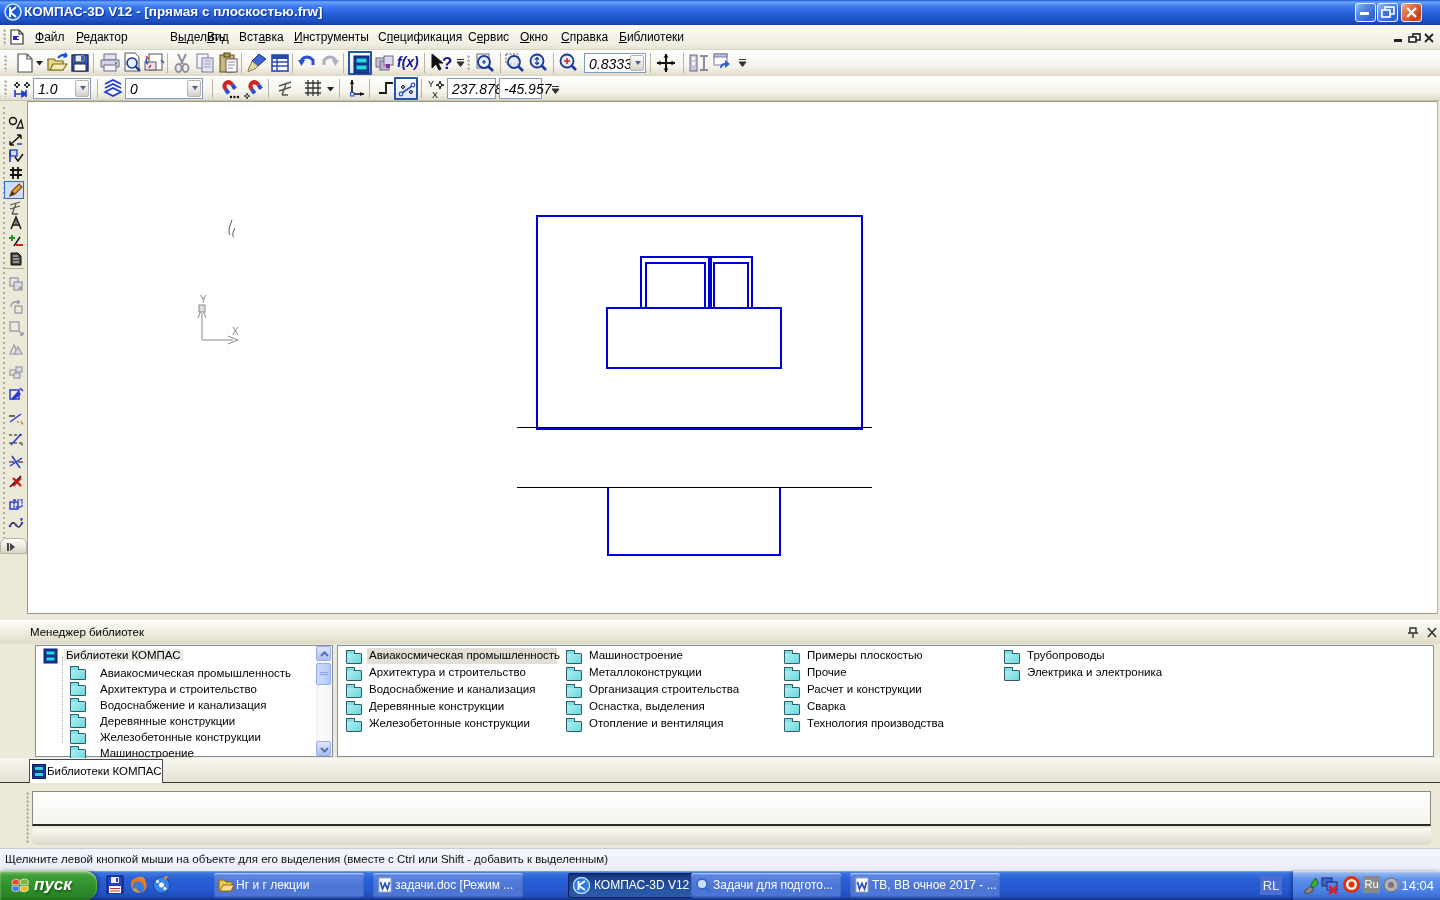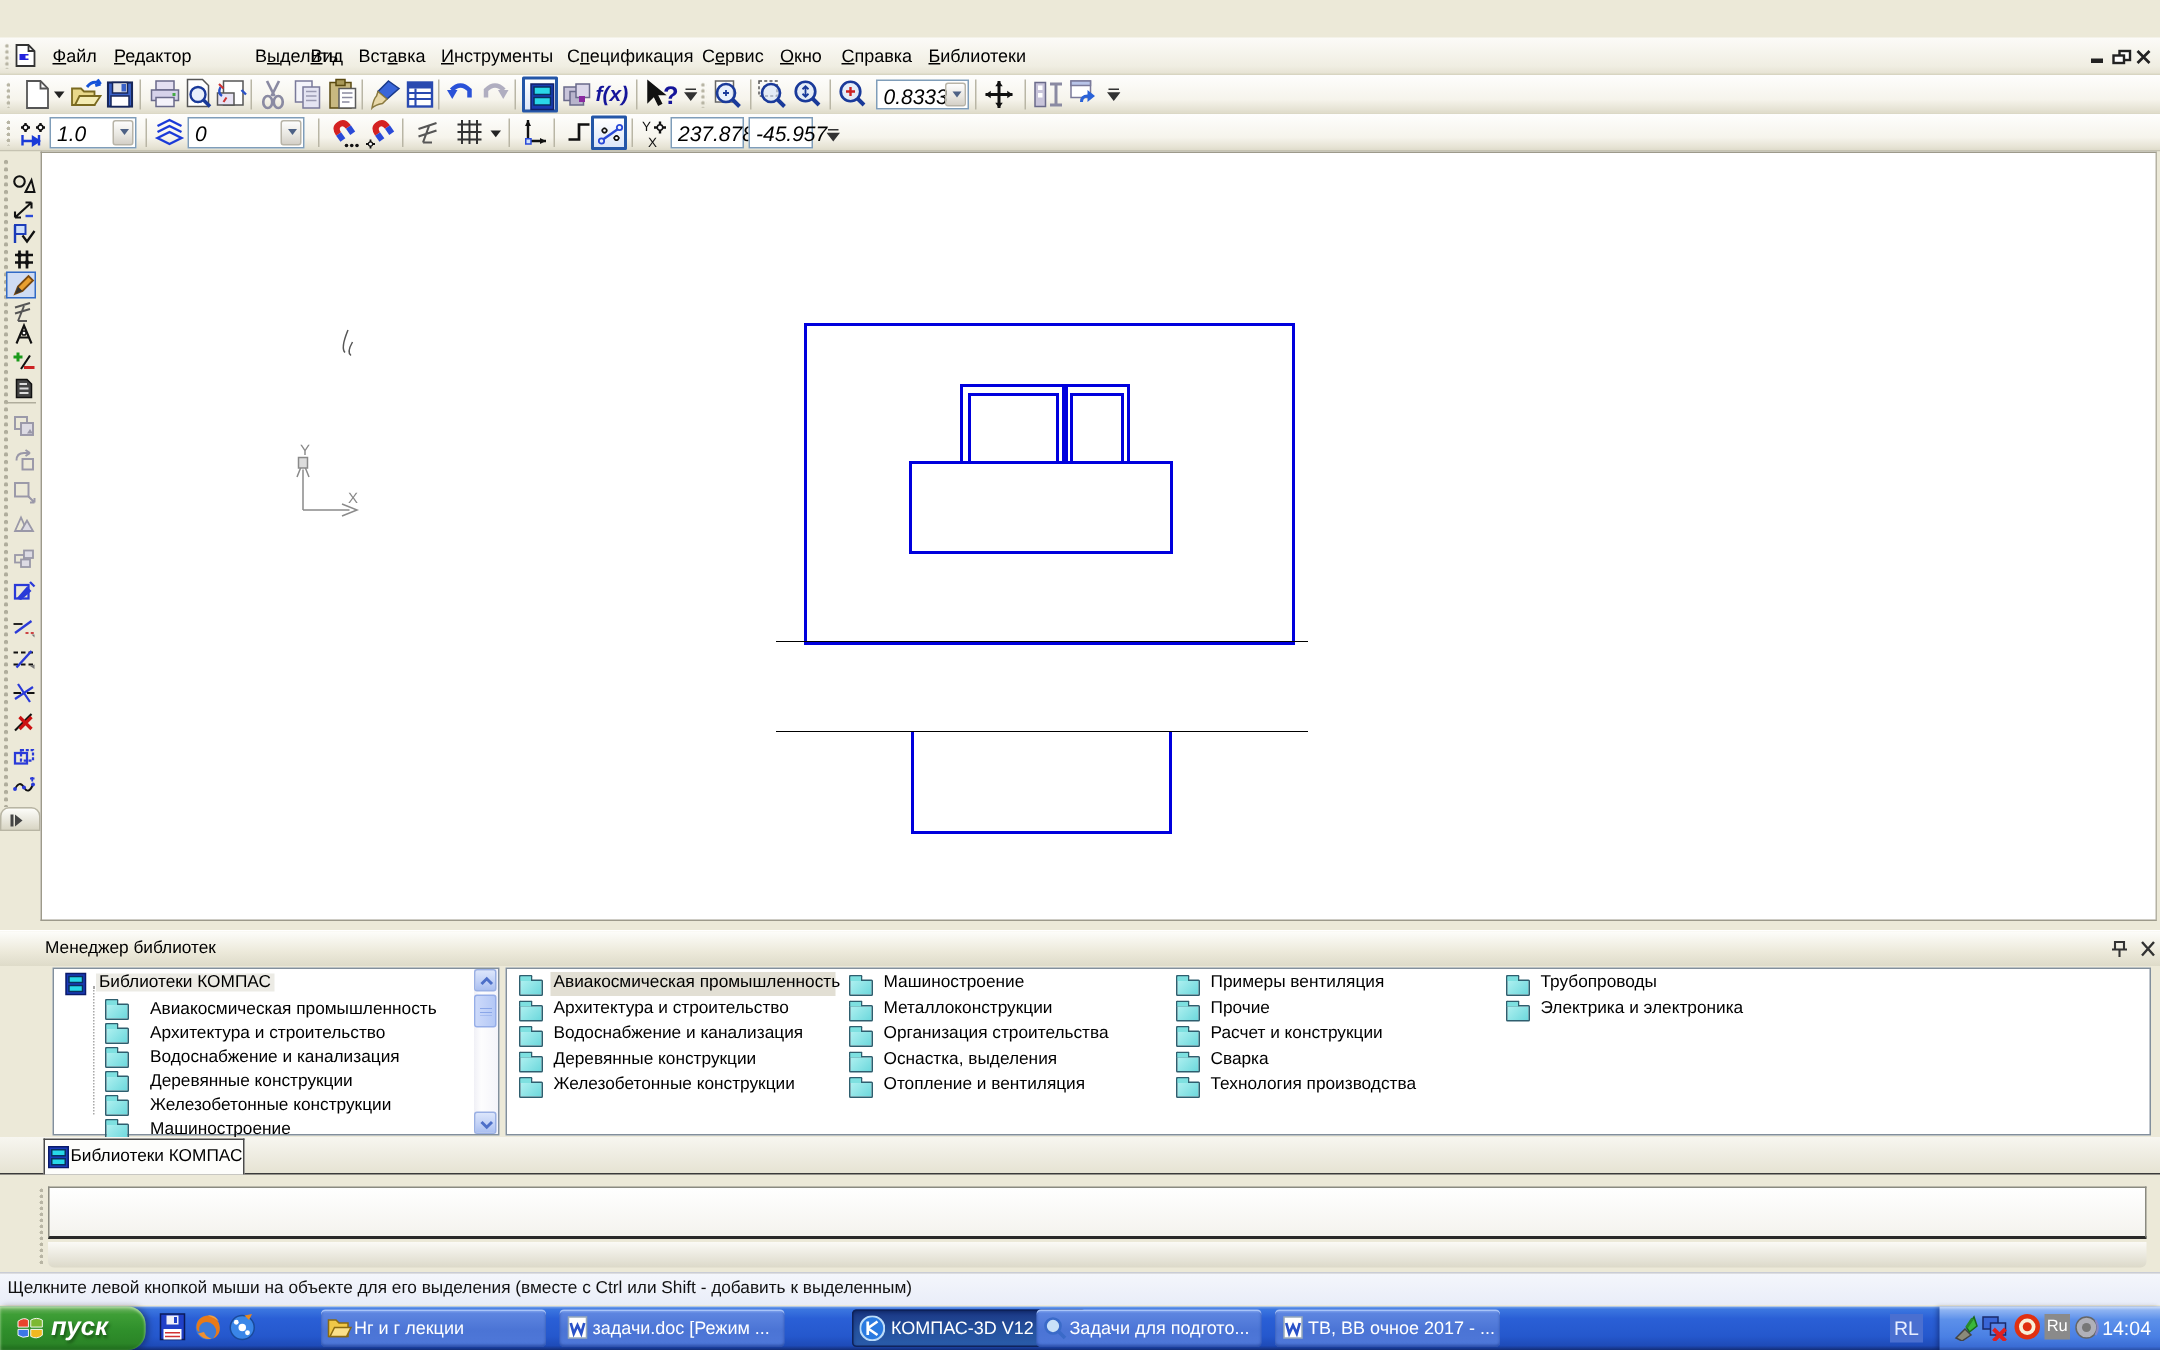--- a/index.html
+++ b/index.html
@@ -85,20 +85,41 @@
 #tray { position:absolute; right:0; top:0; width:147px; height:29px;
   background:linear-gradient(180deg,#cfdffa 0%,#8fb4f2 8%,#5c90ea 30%,#4a80e4 70%,#3a6cd4 92%,#2a50a8 100%);
   box-shadow:-2px 0 3px rgba(0,0,30,0.3); }
 #clock { position:absolute; right:6px; top:7px; color:#fff; font-size:13px; }
 #rlbox { position:absolute; right:158px; top:5px; width:22px; height:19px; background:#4a6fd0; color:#e8eeff; font-size:13px; text-align:center; line-height:19px; }
 </style>
 </head>
 <body>
 <div id="root">
 
+  <div class="abs" id="titlebar">
+    <svg class="ticon" viewBox="0 0 18 18">
+      <circle cx="9" cy="9" r="8" fill="#1a5adc" stroke="#cfe2fa" stroke-width="1.6"></circle>
+      <path d="M6 4 L6 14 M6 9 L12 4 M6 9 L12 14" stroke="#fff" stroke-width="2" fill="none"></path>
+    </svg>
+    <div class="ttext">КОМПАС-3D V12 - [прямая с плоскостью.frw]</div>
+    <div class="capbtn min" style="right:64px;">
+        <div class="glyph" style="left:4px;top:8px;width:9px;height:3px;background:#fff;"></div>
+      </div>
+    <div class="capbtn res" style="right:42px;">
+      <svg style="position:absolute;left:3px;top:2px;" width="14" height="13" viewBox="0 0 14 13">
+        <rect x="4" y="1" width="9" height="7" fill="none" stroke="#fff" stroke-width="1.6"></rect>
+        <rect x="1" y="4" width="8" height="7" fill="#3c71d8" stroke="#fff" stroke-width="1.6"></rect>
+      </svg>
+    </div>
+    <div class="capbtn close" style="right:18px;">
+      <svg style="position:absolute;left:3px;top:2px;" width="13" height="13" viewBox="0 0 13 13">
+        <path d="M2 2 L11 11 M11 2 L2 11" stroke="#fff" stroke-width="2.4"></path>
+      </svg>
+    </div>
+  </div>
 
   <div class="abs" id="menubar">
     <div class="grip" style="left:3px;top:4px;height:17px;"></div>
     <svg style="position:absolute;left:10px;top:4px;" width="14" height="16" viewBox="0 0 14 16">
       <path d="M1 1 L9 1 L13 5 L13 15 L1 15 Z" fill="#fff" stroke="#333" stroke-width="1.2"></path>
       <path d="M9 1 L9 5 L13 5" fill="none" stroke="#333" stroke-width="1.2"></path>
       <rect x="3" y="7" width="6" height="4" fill="#2222dd"></rect>
       <rect x="7" y="8" width="4" height="2" fill="#fff"></rect>
     </svg>
     <div class="menuitem" style="left:35px;"><u>Ф</u>айл</div>
@@ -545,21 +566,21 @@
         <div class="trtext" style="left:251px;top:3px;">Машиностроение</div>
       <div class="lfold" style="left:228px;top:21px;"></div>
         <div class="trtext" style="left:251px;top:20px;">Металлоконструкции</div>
       <div class="lfold" style="left:228px;top:38px;"></div>
         <div class="trtext" style="left:251px;top:37px;">Организация строительства</div>
       <div class="lfold" style="left:228px;top:55px;"></div>
         <div class="trtext" style="left:251px;top:54px;">Оснастка, выделения</div>
       <div class="lfold" style="left:228px;top:72px;"></div>
         <div class="trtext" style="left:251px;top:71px;">Отопление и вентиляция</div>
       <div class="lfold" style="left:446px;top:4px;"></div>
-        <div class="trtext" style="left:469px;top:3px;">Примеры вентиляция</div>
+        <div class="trtext" style="left:469px;top:3px;">Примеры плоскостью</div>
       <div class="lfold" style="left:446px;top:21px;"></div>
         <div class="trtext" style="left:469px;top:20px;">Прочие</div>
       <div class="lfold" style="left:446px;top:38px;"></div>
         <div class="trtext" style="left:469px;top:37px;">Расчет и конструкции</div>
       <div class="lfold" style="left:446px;top:55px;"></div>
         <div class="trtext" style="left:469px;top:54px;">Сварка</div>
       <div class="lfold" style="left:446px;top:72px;"></div>
         <div class="trtext" style="left:469px;top:71px;">Технология производства</div>
       <div class="lfold" style="left:666px;top:4px;"></div>
         <div class="trtext" style="left:689px;top:3px;">Трубопроводы</div>

